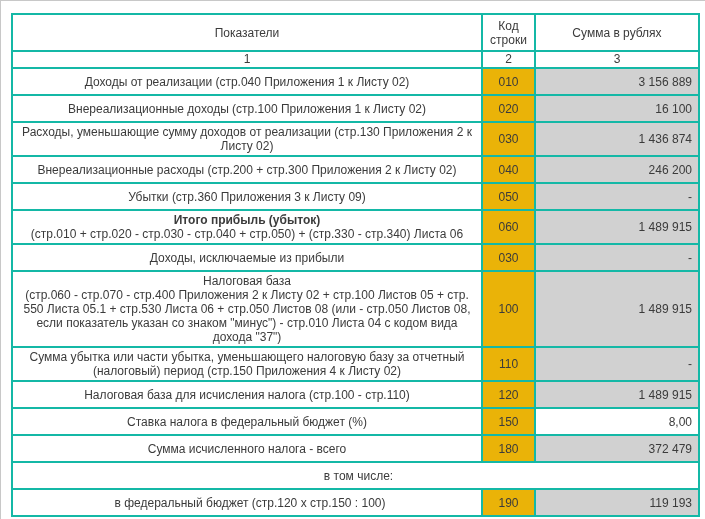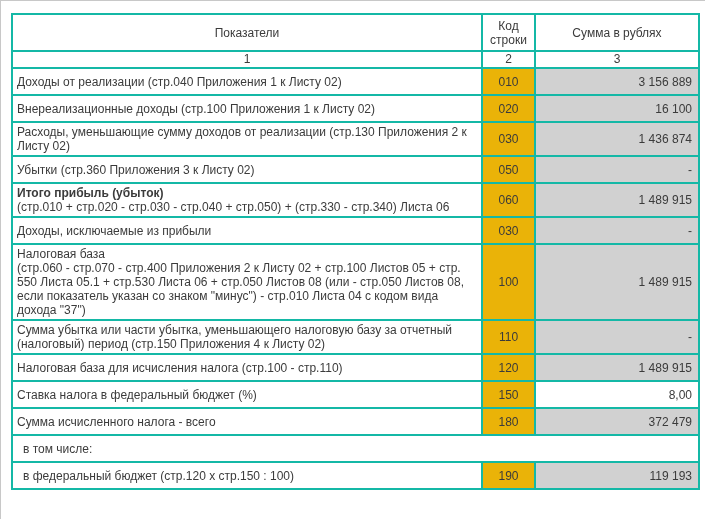--- a/index.html
+++ b/index.html
@@ -42,21 +42,21 @@
     padding:1px 2px;
     line-height:13px;
     background:#ffffff;
   }
   td.label{
     padding:2px 4px;
     line-height:14px;
     height:21px;
     vertical-align:middle;
     background:#ffffff;
-    text-align:left;
+    text-align:center;
   }
   td.label.indent{padding-left:10px;}
   td.code{
     text-align:center;
     vertical-align:middle;
     padding:2px;
     background:#eab308;
   }
   td.val{
     text-align:right;
@@ -107,21 +107,28 @@
         </tr>
         <tr>
           <td class="label">
             <div>Расходы, уменьшающие сумму доходов от реализации (стр.130 Приложения 2 к Листу 02)</div>
           </td>
           <td class="code">030</td>
           <td class="val gray">1 436 874</td>
         </tr>
         <tr>
           <td class="label">
-            <div>Убытки (стр.360 Приложения 3 к Листу 02)</div>
+            <div>Внереализационные расходы (стр.200 + стр.300 Приложения 2 к Листу 02)</div>
+          </td>
+          <td class="code">040</td>
+          <td class="val gray">246 200</td>
+        </tr>
+        <tr>
+          <td class="label">
+            <div>Убытки (стр.360 Приложения 3 к Листу 09)</div>
           </td>
           <td class="code">050</td>
           <td class="val gray">-</td>
         </tr>
         <tr>
           <td class="label">
             <div class="b">Итого прибыль (убыток)</div>
             <div>(стр.010 + стр.020 - стр.030 - стр.040 + стр.050) + (стр.330 - стр.340) Листа 06</div>
           </td>
           <td class="code">060</td>

